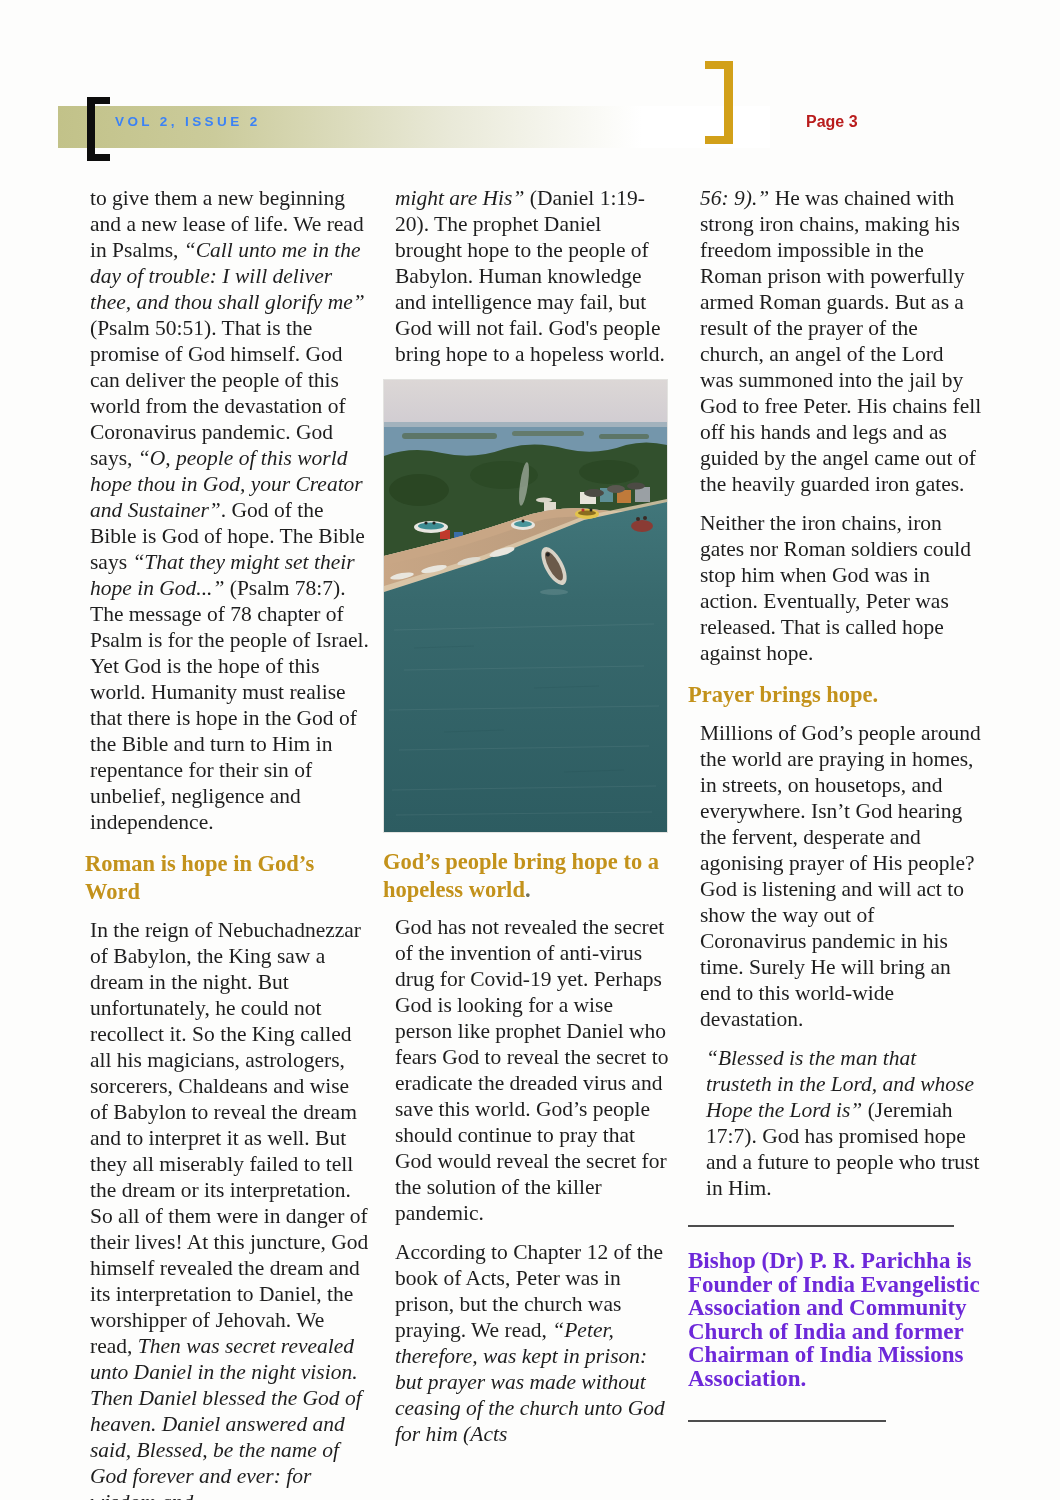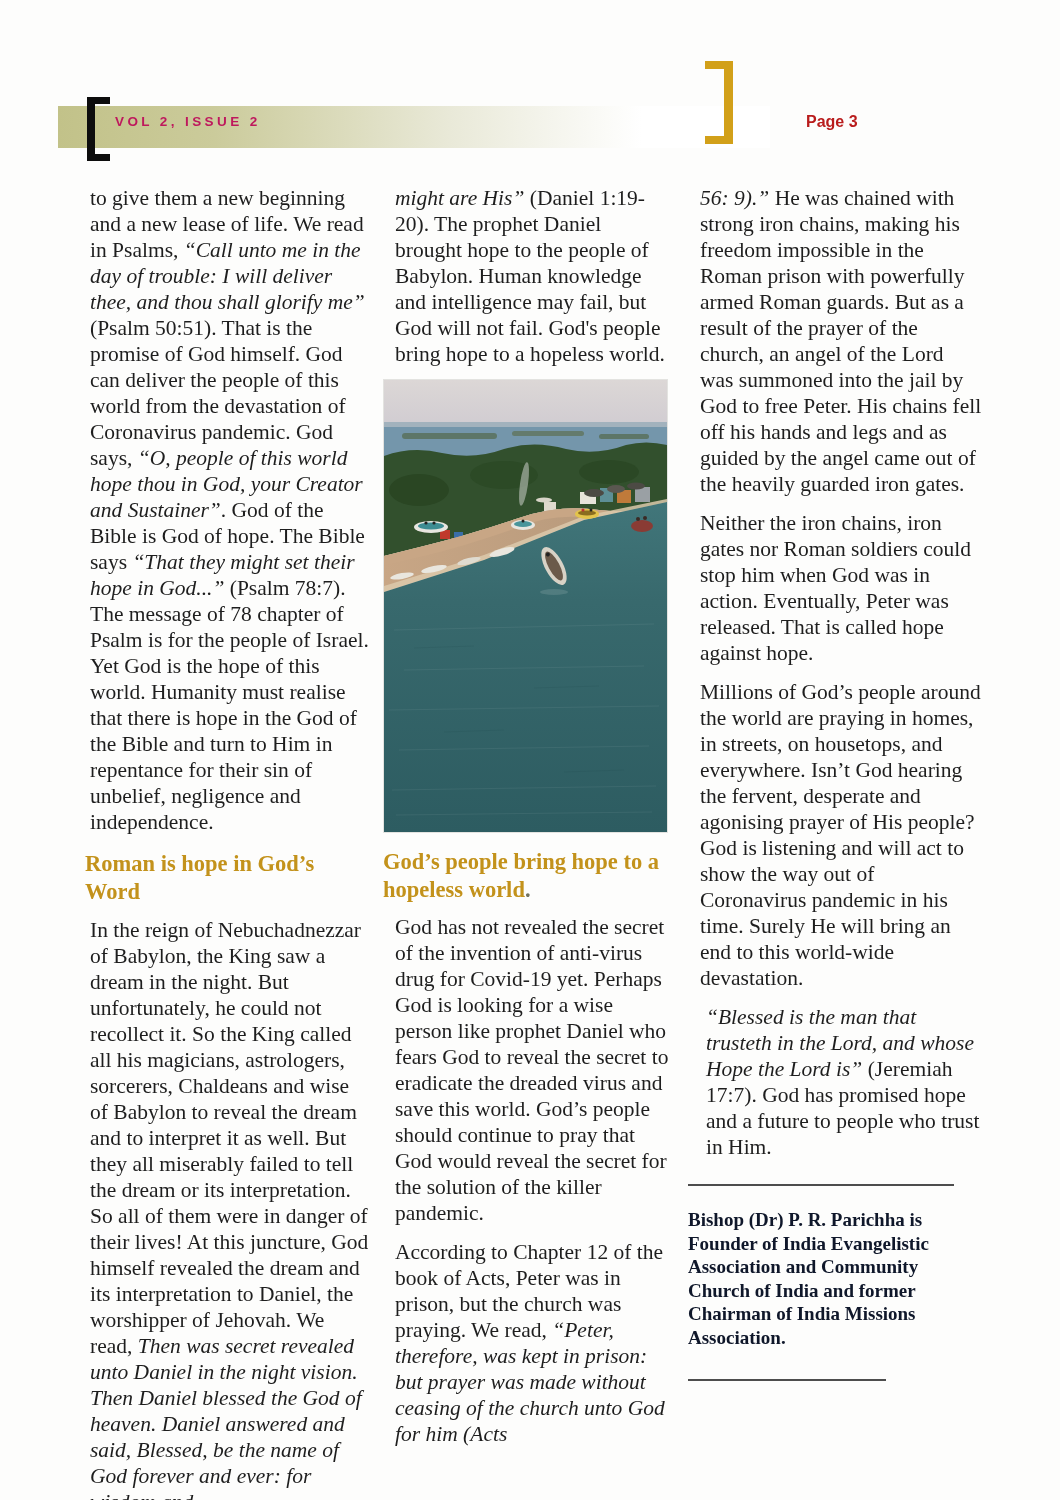--- a/index.html
+++ b/index.html
@@ -11,21 +11,21 @@
     overflow:hidden;
   }
   
   .masthead-bar{
     position:absolute;left:58px;top:106px;width:712px;height:42px;
     background:linear-gradient(to right,#c2c289 0%,#cbcb9b 22%,#e9e9d8 55%,#ffffff 82%);
   }
   .issue-label{
     position:absolute;left:115px;top:114px;
     font-family:"Liberation Sans",sans-serif;
-    font-weight:bold;font-size:13.5px;letter-spacing:3.4px;color:#be185d;
+    font-weight:bold;font-size:13.5px;letter-spacing:3.4px;color:#3b82f6;
   }
   .page-label{
     position:absolute;left:806px;top:113px;
     font-family:"Liberation Sans",sans-serif;
     font-weight:bold;font-size:16px;color:#b91c1c;
   }
   .black-bracket{
     position:absolute;left:87px;top:97px;width:15px;height:50px;
     border-left:8px solid #0d0d0d;border-top:7px solid #0d0d0d;border-bottom:7px solid #0d0d0d;
   }
@@ -46,21 +46,21 @@
   .run-i{font-style:italic;}
   .gold-heading{
     font-size:22.5px;line-height:28px;font-weight:bold;color:#c3921b;
     margin:15px 0 11px 0;
   }
   .gold-heading.indent{padding-left:7px;}
   .gold-heading.italic{font-style:italic;line-height:29px;}
   .gold-heading.caption{margin:16px 0 10px 0;}
   .caption .run-dark{color:#72725f;}
   .bio{
-    font-weight:bold;font-size:19px;line-height:23.5px;margin:0 0 8px 0;color:#0f172a;
+    font-weight:bold;font-size:23px;line-height:23.5px;margin:0 0 8px 0;color:#6d28d9;
   }
   .rule{height:0;border-top:2px solid #4d4d4d;}
   .rule.long{width:266px;margin:24px 0 22px 0;}
   .rule.short{width:198px;margin:30px 0 0 0;}
   
   .photo-frame{
     width:283px;height:452px;margin:10px 0 2px 1px;
     box-shadow:0 0 0 1px #e3e3e0;
     display:block;
   }
@@ -187,20 +187,21 @@
         <ellipse cx="170" cy="212" rx="14" ry="3" fill="#ffffff" opacity="0.12"></ellipse>
       </svg>
     </div>
       <h3 class="gold-heading caption"><span class="run-n">God’s people bring hope to a hopeless world</span><span class="run-dark">.</span></h3>
       <p class="body-para"><span class="run-n">God has not revealed the secret of the invention of anti-virus drug for Covid-19 yet. Perhaps God is looking for a wise person like prophet Daniel who fears God to reveal the secret to eradicate the dreaded virus and save this world. God’s people should continue to pray that God would reveal the secret for the solution of the killer pandemic.</span></p>
       <p class="body-para"><span class="run-n">According to Chapter 12 of the book of Acts, Peter was in prison, but the church was praying. We read, </span><span class="run-i">“Peter, therefore, was kept in prison: but prayer was made without ceasing of the church unto God for him (Acts</span></p>
     </div>
   <div class="col col-3">
       <p class="body-para"><span class="run-i">56: 9).”</span><span class="run-n"> He was chained with strong iron chains, making his freedom impossible in the Roman prison with powerfully armed Roman guards. But as a result of the prayer of the church, an angel of the Lord was summoned into the jail by God to free Peter. His chains fell off his hands and legs and as guided by the angel came out of the heavily guarded iron gates.</span></p>
       <p class="body-para"><span class="run-n">Neither the iron chains, iron gates nor Roman soldiers could stop him when God was in action. Eventually, Peter was released. That is called hope against hope.</span></p>
+      <h3 class="gold-heading">Prayer brings hope.</h3>
       <p class="body-para"><span class="run-n">Millions of God’s people around the world are praying in homes, in streets, on housetops, and everywhere. Isn’t God hearing the fervent, desperate and agonising prayer of His people? God is listening and will act to show the way out of Coronavirus pandemic in his time. Surely He will bring an end to this world-wide devastation.</span></p>
       <p class="body-para indent"><span class="run-i">“Blessed is the man that trusteth in the Lord, and whose Hope the Lord is”</span><span class="run-n">  (Jeremiah 17:7). God has promised hope and a future to people who trust in Him.</span></p>
       <div class="rule long"></div>
       <p class="bio">Bishop (Dr) P. R. Parichha is Founder of India Evangelistic Association and Community Church of India and former Chairman of India Missions Association.</p>
       <div class="rule short"></div>
     </div>
 
 </div>
 
 </body></html>

